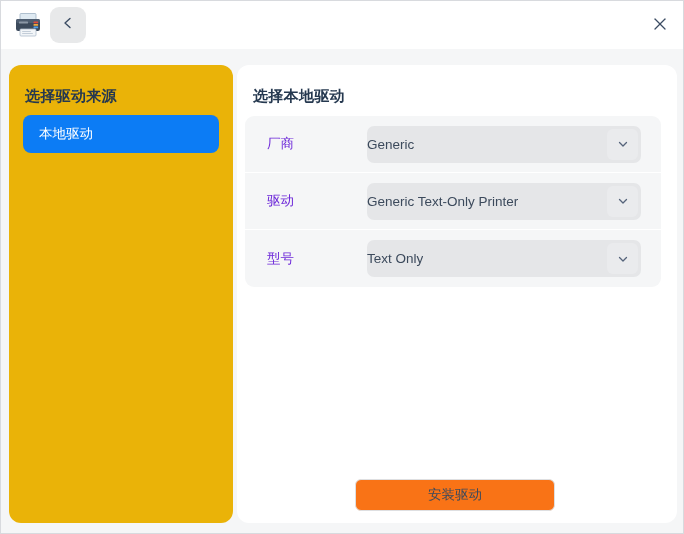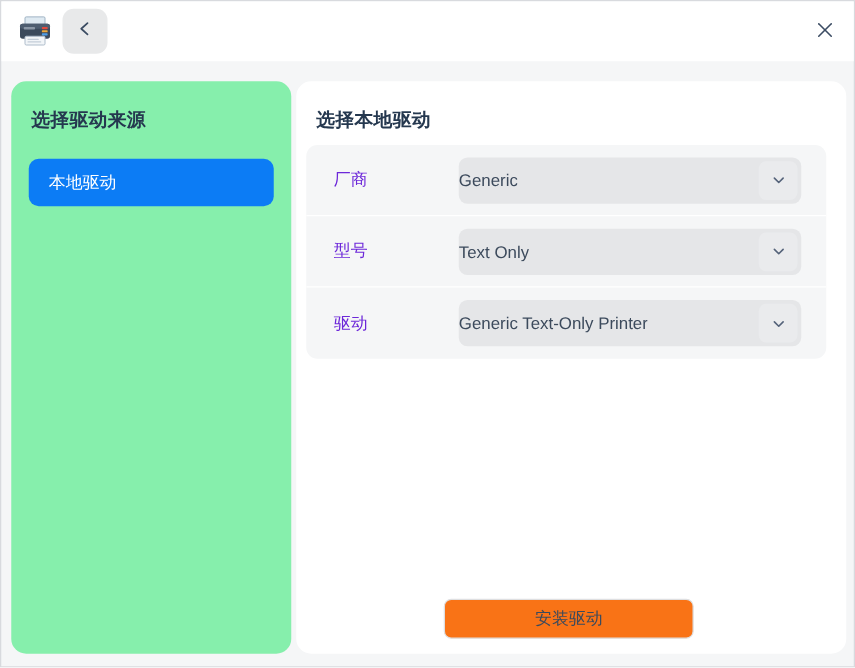--- a/index.html
+++ b/index.html
@@ -59,21 +59,21 @@
     cursor: pointer;
     border-radius: 6px;
   }
 
   
   .sidebar-card {
     position: absolute;
     left: 8px; top: 64px;
     width: 224px;
     height: 458px;
-    background: #86efac;
+    background: #eab308;
     border-radius: 12px;
     box-sizing: border-box;
     text-align: right;
   }
   .main-card {
     position: absolute;
     left: 236px; top: 64px;
     width: 440px;
     height: 458px;
     background: #ffffff;
@@ -88,21 +88,21 @@
     font-size: 15px;
     font-weight: bold;
     color: #25384f;
     letter-spacing: 0.3px;
   }
 
   
   .sidebar-list {
     position: absolute;
     left: 14px;
-    top: 62px;
+    top: 50px;
     width: 196px;
   }
   .sidebar-item {
     height: 38px;
     border-radius: 8px;
     background: #f4f5f6;
     display: flex;
     align-items: center;
     padding-left: 16px;
     box-sizing: border-box;
@@ -251,43 +251,43 @@
           <div class="select-value">Generic</div>
           <div class="select-caret">
             <svg width="12" height="12" viewBox="0 0 12 12">
               <polyline points="2.5,4.5 6,8 9.5,4.5" fill="none" stroke="#55637a" stroke-width="1.3" stroke-linecap="round" stroke-linejoin="round"></polyline>
             </svg>
           </div>
         </div>
       </div>
 
       <div class="form-row">
+        <div class="form-label">驱动</div>
+        <div class="select-field">
+          <div class="select-value">Generic Text-Only Printer</div>
+          <div class="select-caret">
+            <svg width="12" height="12" viewBox="0 0 12 12">
+              <polyline points="2.5,4.5 6,8 9.5,4.5" fill="none" stroke="#55637a" stroke-width="1.3" stroke-linecap="round" stroke-linejoin="round"></polyline>
+            </svg>
+          </div>
+        </div>
+      </div>
+
+      <div class="form-row">
         <div class="form-label">型号</div>
         <div class="select-field">
           <div class="select-value">Text Only</div>
           <div class="select-caret">
             <svg width="12" height="12" viewBox="0 0 12 12">
               <polyline points="2.5,4.5 6,8 9.5,4.5" fill="none" stroke="#55637a" stroke-width="1.3" stroke-linecap="round" stroke-linejoin="round"></polyline>
             </svg>
           </div>
         </div>
       </div>
 
-      <div class="form-row">
-        <div class="form-label">驱动</div>
-        <div class="select-field">
-          <div class="select-value">Generic Text-Only Printer</div>
-          <div class="select-caret">
-            <svg width="12" height="12" viewBox="0 0 12 12">
-              <polyline points="2.5,4.5 6,8 9.5,4.5" fill="none" stroke="#55637a" stroke-width="1.3" stroke-linecap="round" stroke-linejoin="round"></polyline>
-            </svg>
-          </div>
-        </div>
-      </div>
-
     </div>
 
     <div class="install-button">
       <span>安装驱动</span>
     </div>
   </div>
 
 </div>
 
 </body></html>

